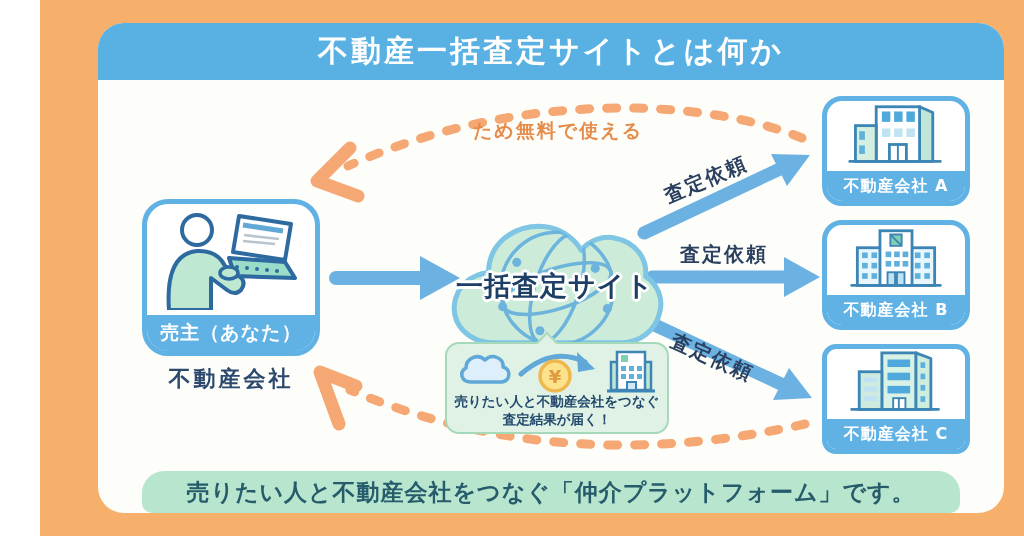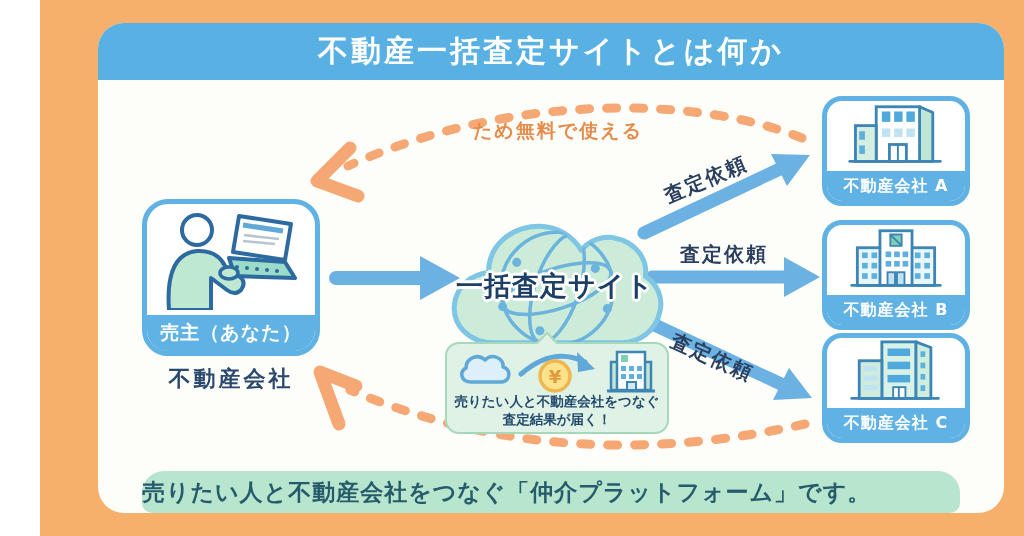--- a/index.html
+++ b/index.html
@@ -22,21 +22,21 @@
           display:flex; flex-direction:column; overflow:hidden; }
   .card .icon-area { flex:1; display:flex; align-items:center; justify-content:center; }
   .card .band { background:#60b2e4; color:#ffffff; font-weight:bold; text-align:center;
                 display:flex; align-items:center; justify-content:center; letter-spacing:1px; }
 
   .seller-card { left:102px; top:199px; width:178px; height:157px; border-radius:26px; }
   .seller-card .band { height:36px; font-size:19px; }
 
   .company-card { left:782px; width:148px; height:110px; border-radius:20px; }
   .company-card .band { height:30px; font-size:16px; }
-  .company-a { top:96px; } .company-b { top:220px; } .company-c { top:333px; }
+  .company-a { top:96px; } .company-b { top:220px; } .company-c { top:344px;border-radius:14px; }
 
   .seller-caption { position:absolute; left:102px; top:364px; width:178px; text-align:center;
                     color:#2b486d; font-size:22px; font-weight:bold; letter-spacing:3px; }
 
   
   .cloud-wrap { position:absolute; left:404px; top:202px; width:222px; height:166px; }
   .cloud-label { position:absolute; left:404px; top:268px; width:222px; text-align:center;
                  color:#1d3f66; font-size:27px; font-weight:bold; letter-spacing:1px;
                  text-shadow:-2px -2px 0 #fff,2px -2px 0 #fff,-2px 2px 0 #fff,2px 2px 0 #fff,
                              0 -3px 0 #fff,0 3px 0 #fff,-3px 0 0 #fff,3px 0 0 #fff; }
@@ -56,21 +56,21 @@
   .info-box .pointer { position:absolute; left:92px; top:-9px; width:16px; height:16px;
               background:#dff2e5; border-left:2px solid #a6d9ba; border-top:2px solid #a6d9ba;
               transform:rotate(45deg); }
   .info-icons { position:absolute; left:10px; top:4px; width:204px; height:46px; }
   .info-text { position:absolute; left:0; top:48px; width:100%; text-align:center;
                color:#234a6d; font-size:13.5px; font-weight:bold; line-height:1.35; }
 
   
   .footer-pill { position:absolute; left:102px; top:471px; width:818px; height:42px;
                  background:#b7e5cd; border-radius:22px 22px 10px 10px;
-                 display:flex; align-items:center; justify-content:flex-start; }
+                 display:flex; align-items:center; justify-content:center; }
   .footer-pill span { color:#265b6b; font-size:23px; font-weight:bold; letter-spacing:1px; }
 </style>
 </head>
 <body>
 
 <div class="stage">
 
   <div class="panel"></div>
 
   <div class="title-band">

